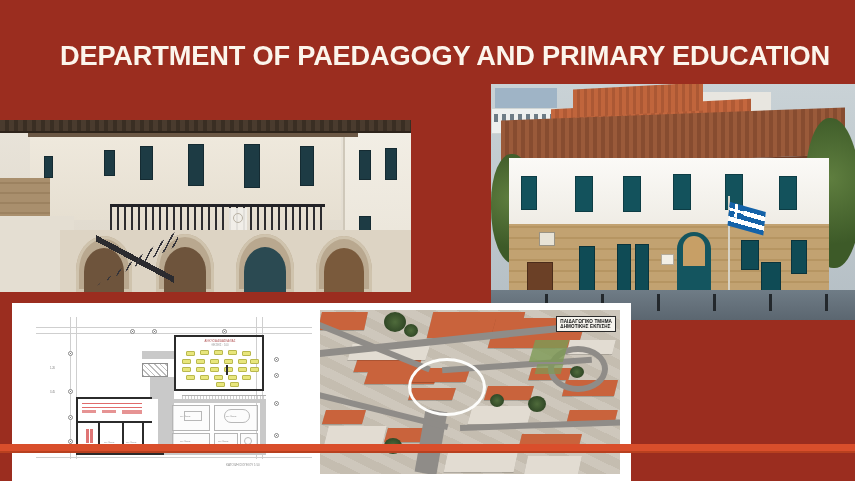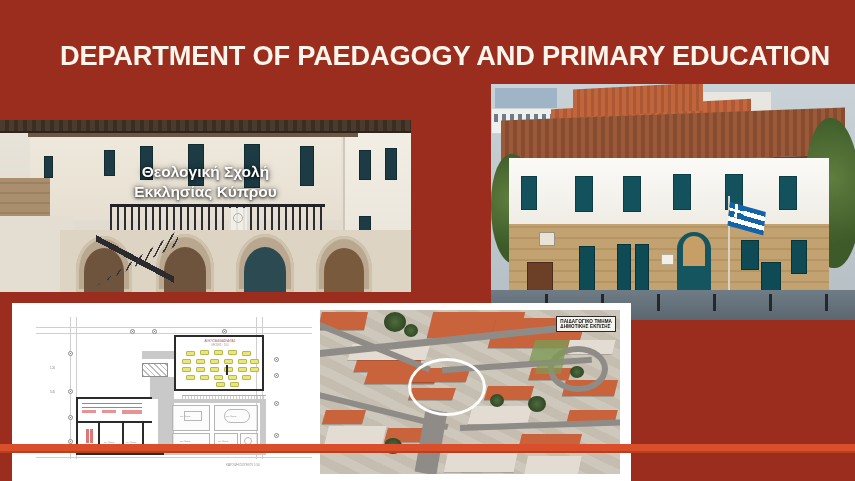--- a/index.html
+++ b/index.html
@@ -463,24 +463,20 @@
       <div class="ts-arch" style="left:176px;width:58px;height:58px;">
         <div class="ts-arch-in" style="background:#2b4a52;"></div>
       </div>
       <div class="ts-arch" style="left:256px;width:56px;height:56px;">
         <div class="ts-arch-in" style="background:#7a5a3c;"></div>
       </div>
     </div>
     <div class="ts-stairs"></div>
     <div class="ts-stairrail"></div>
 
-    <div id="theology-caption">
-      <span>Θεολογική Σχολή</span>
-      <span>Εκκλησίας Κύπρου</span>
-    </div>
   </div>
 
   <div id="photo-building">
     <div class="bd-sky"></div>
     <div class="bd-bluebldg"></div>
     <div class="bd-whitebus"></div>
     <div class="bd-windowstrip"></div>
     <div class="bd-backwall"></div>
     <div class="bd-roof-hi"></div>
     <div class="bd-backroof"></div>

